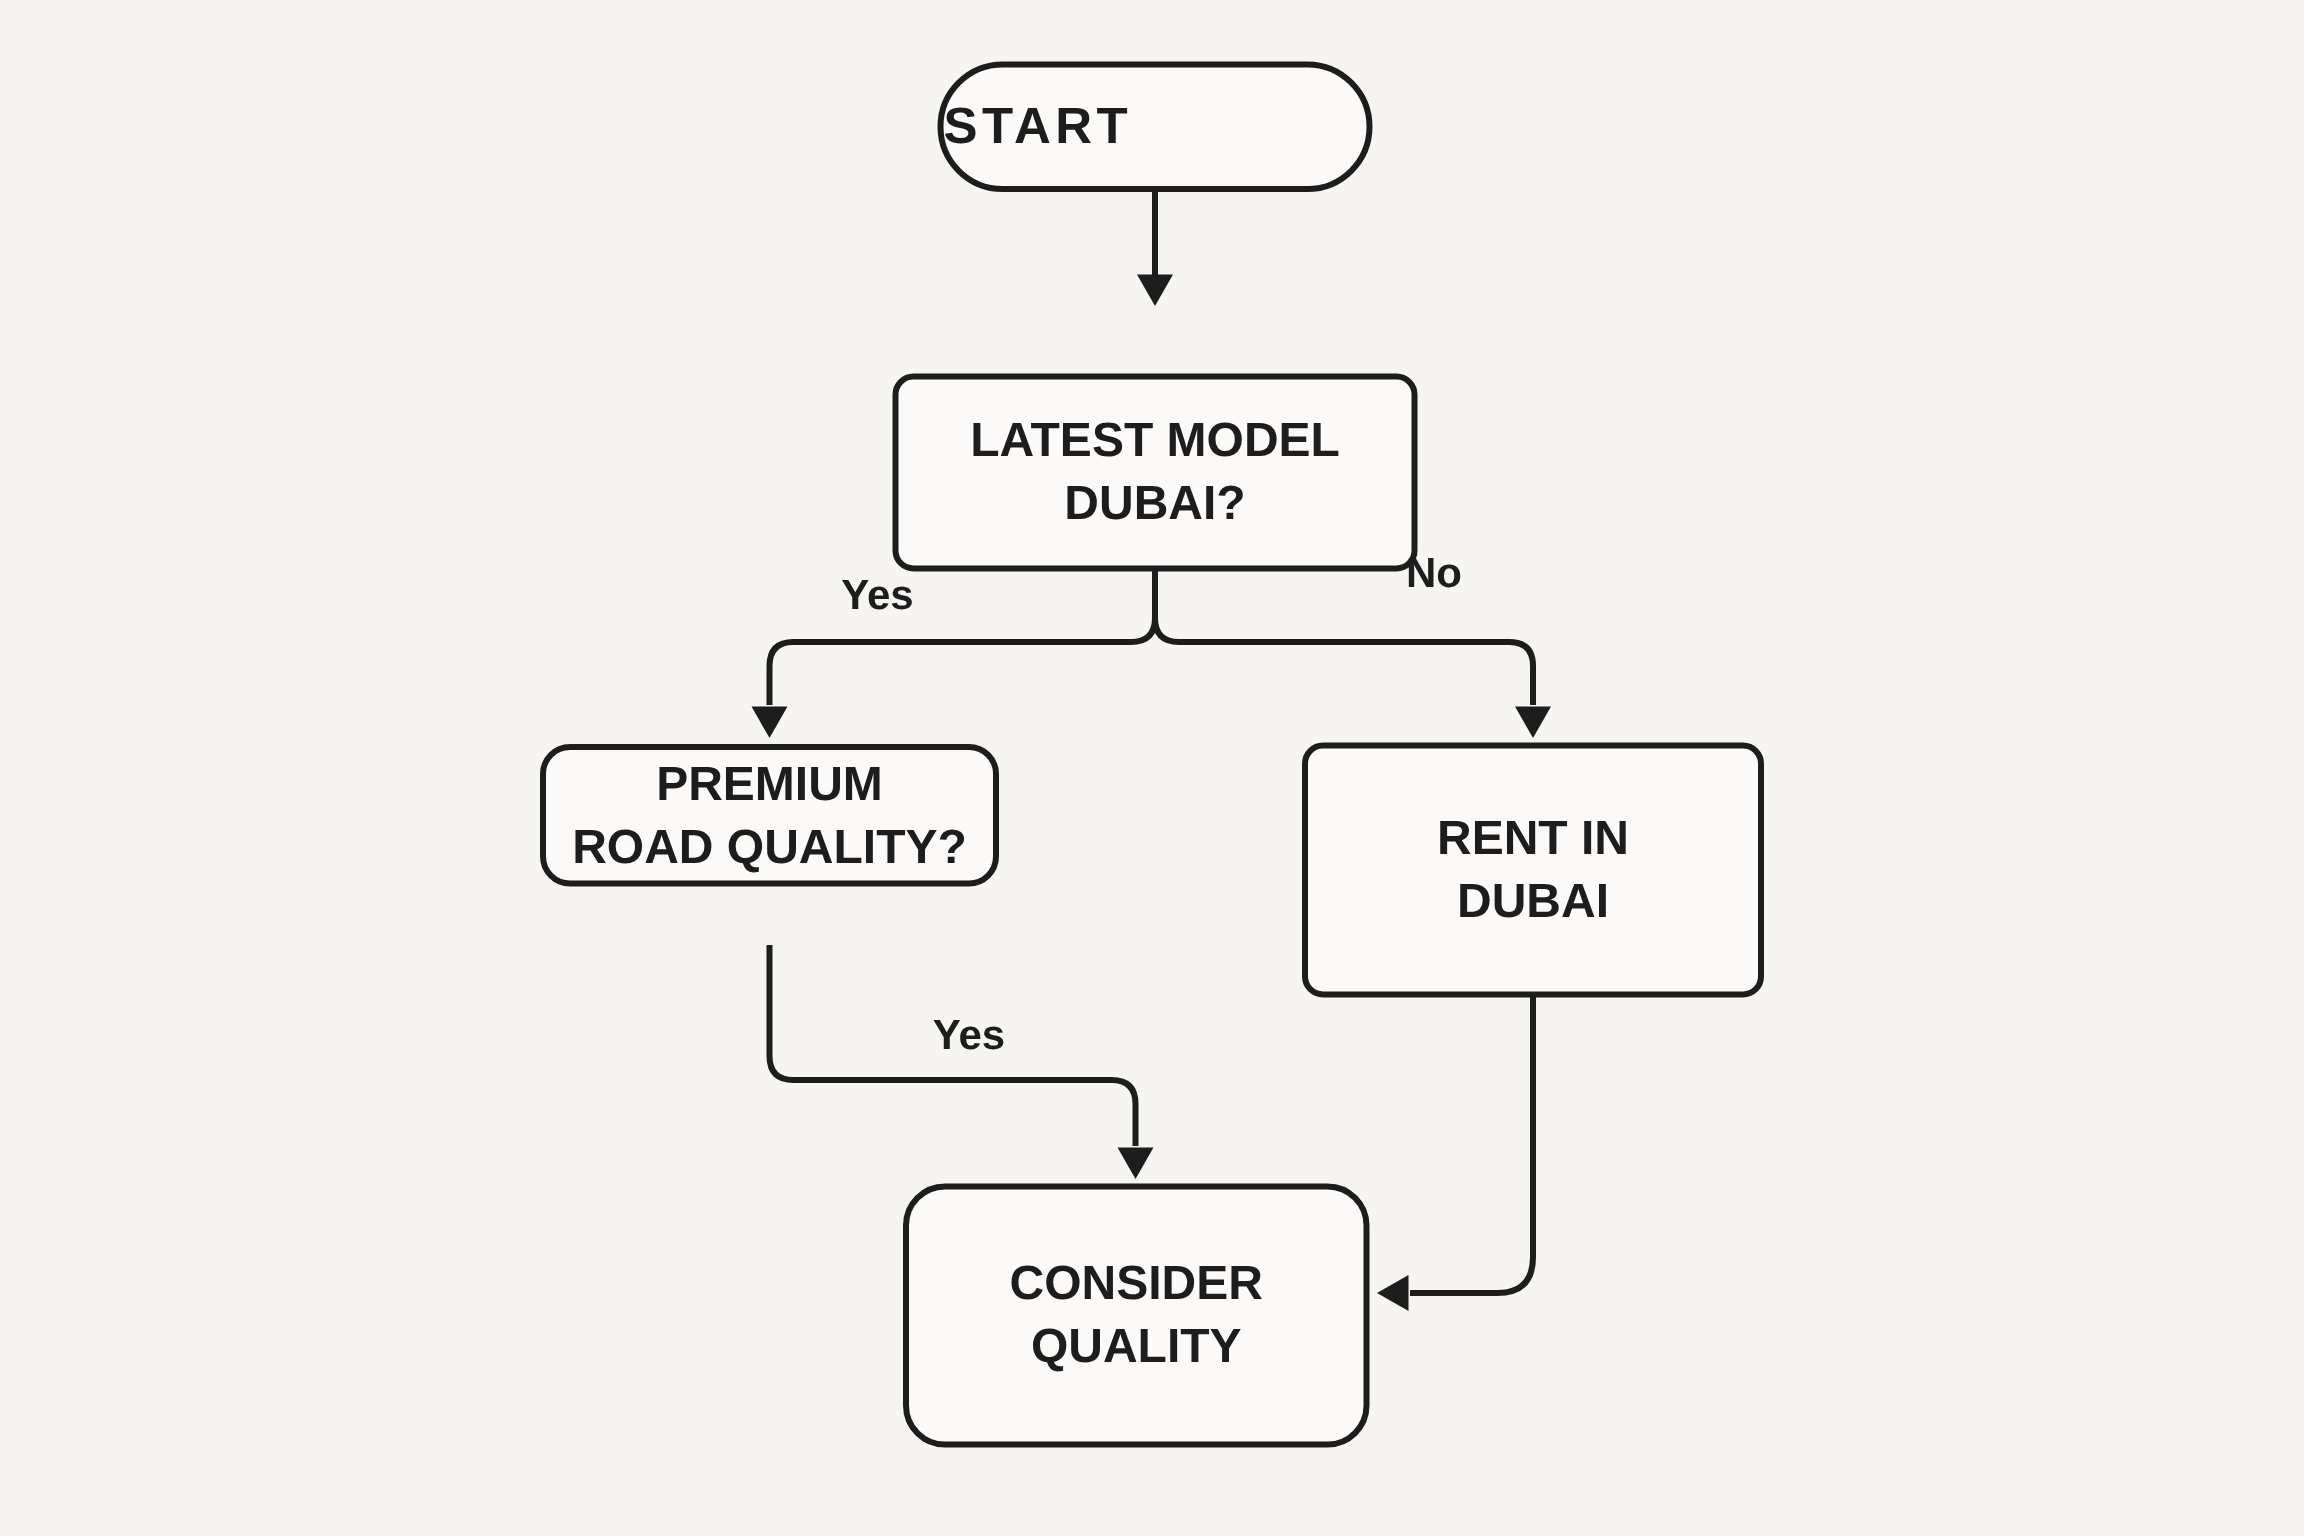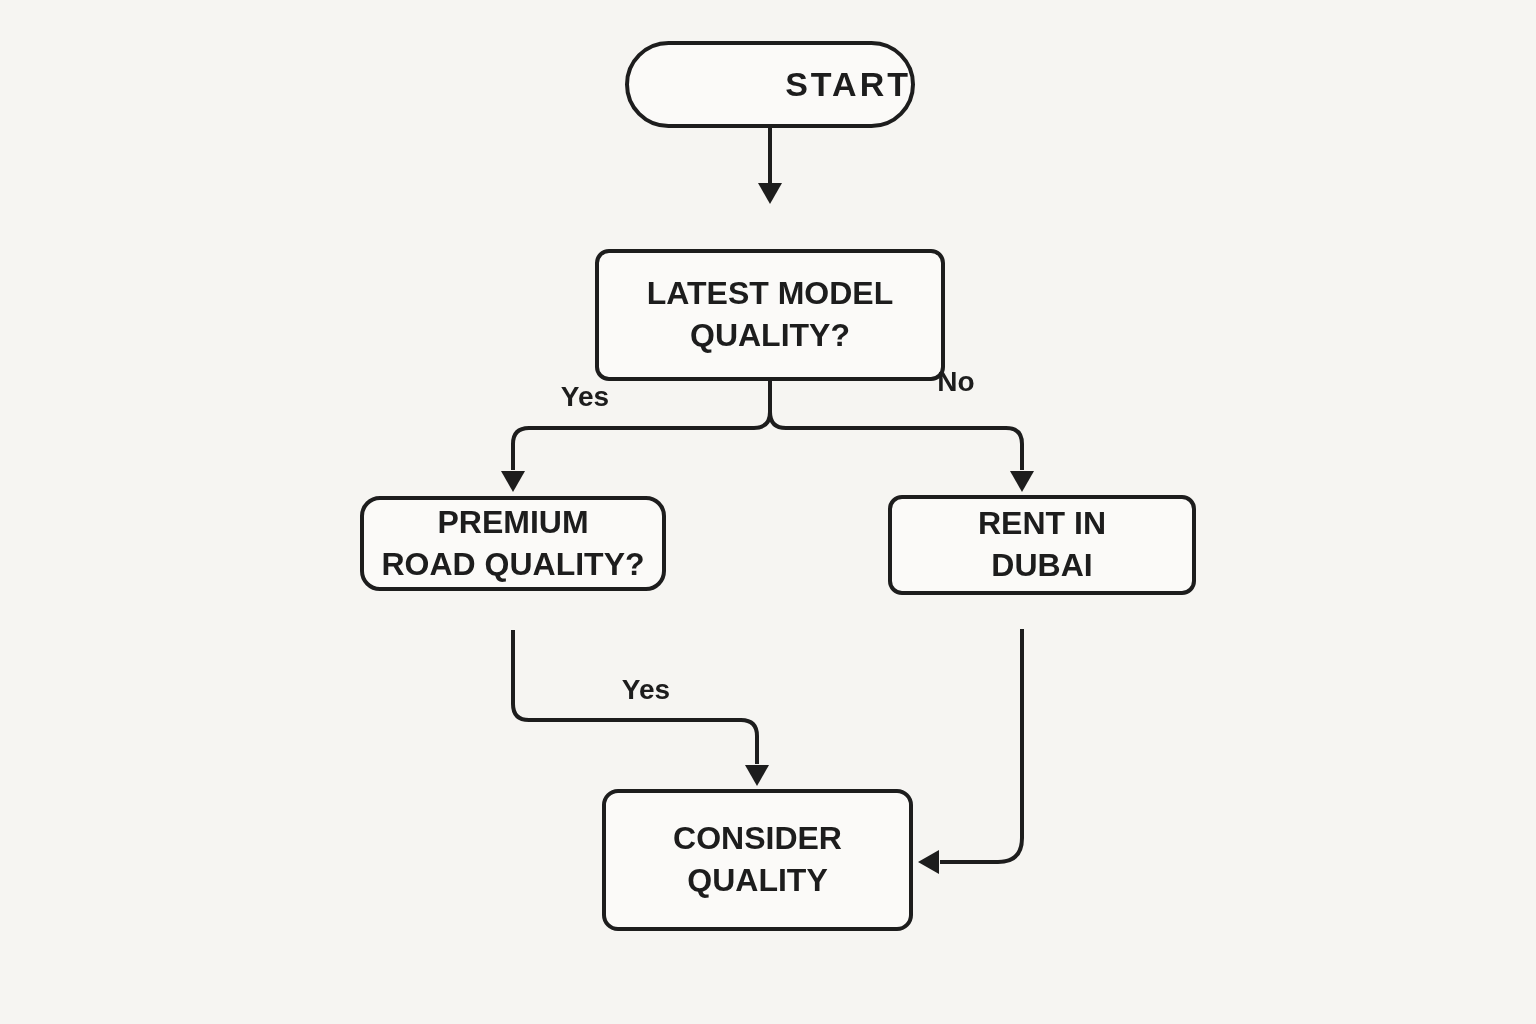--- a/index.html
+++ b/index.html
@@ -33,21 +33,21 @@
     stroke-width: 4;
   }
   svg.edges polygon.head {
     fill: var(--line);
     stroke: none;
   }
   .node {
     position: absolute;
     display: flex;
     align-items: center;
-    justify-content: flex-end;
+    justify-content: flex-start;
     text-align: center;
     background: var(--node_fill);
     border: 4px solid var(--line);
     color: var(--text);
     font-weight: 700;
     font-size: 32px;
     line-height: 1.3;
   }
   .node .lines { width: 100%; }
   .node--pill {
@@ -63,28 +63,27 @@
     border-radius: 14px;
     margin-top: 44px;
   }
   .node--premium {
     left: 360px; top: 496px;
     width: 306px; height: 95px;
     border-radius: 20px;
   }
   .node--rent {
     left: 868px; top: 495px;
-    width: 308px; height: 100px;
+    width: 308px; height: 170px;
     border-radius: 14px;
-    margin-left: 20px;
   }
   .node--consider {
     left: 602px; top: 789px;
-    width: 311px; height: 142px;
-    border-radius: 16px;
+    width: 311px; height: 176px;
+    border-radius: 28px;
   }
   .edge-label {
     position: absolute;
     transform: translate(-50%, -50%);
     color: var(--text);
     font-weight: 700;
     font-size: 28px;
     white-space: nowrap;
   }
   .edge-label--yes-top { left: 585px; top: 397px; }
@@ -114,21 +113,21 @@
     <polygon class="head" points="918,862 939,850 939,874"></polygon>
   </svg>
 
   <div class="node node--pill">
     <span>START</span>
   </div>
 
   <div class="node node--latest">
     <div class="lines">
       <div>LATEST MODEL</div>
-      <div>QUALITY?</div>
+      <div>DUBAI?</div>
     </div>
   </div>
 
   <div class="node node--premium">
     <div class="lines">
       <div>PREMIUM</div>
       <div>ROAD QUALITY?</div>
     </div>
   </div>
 

